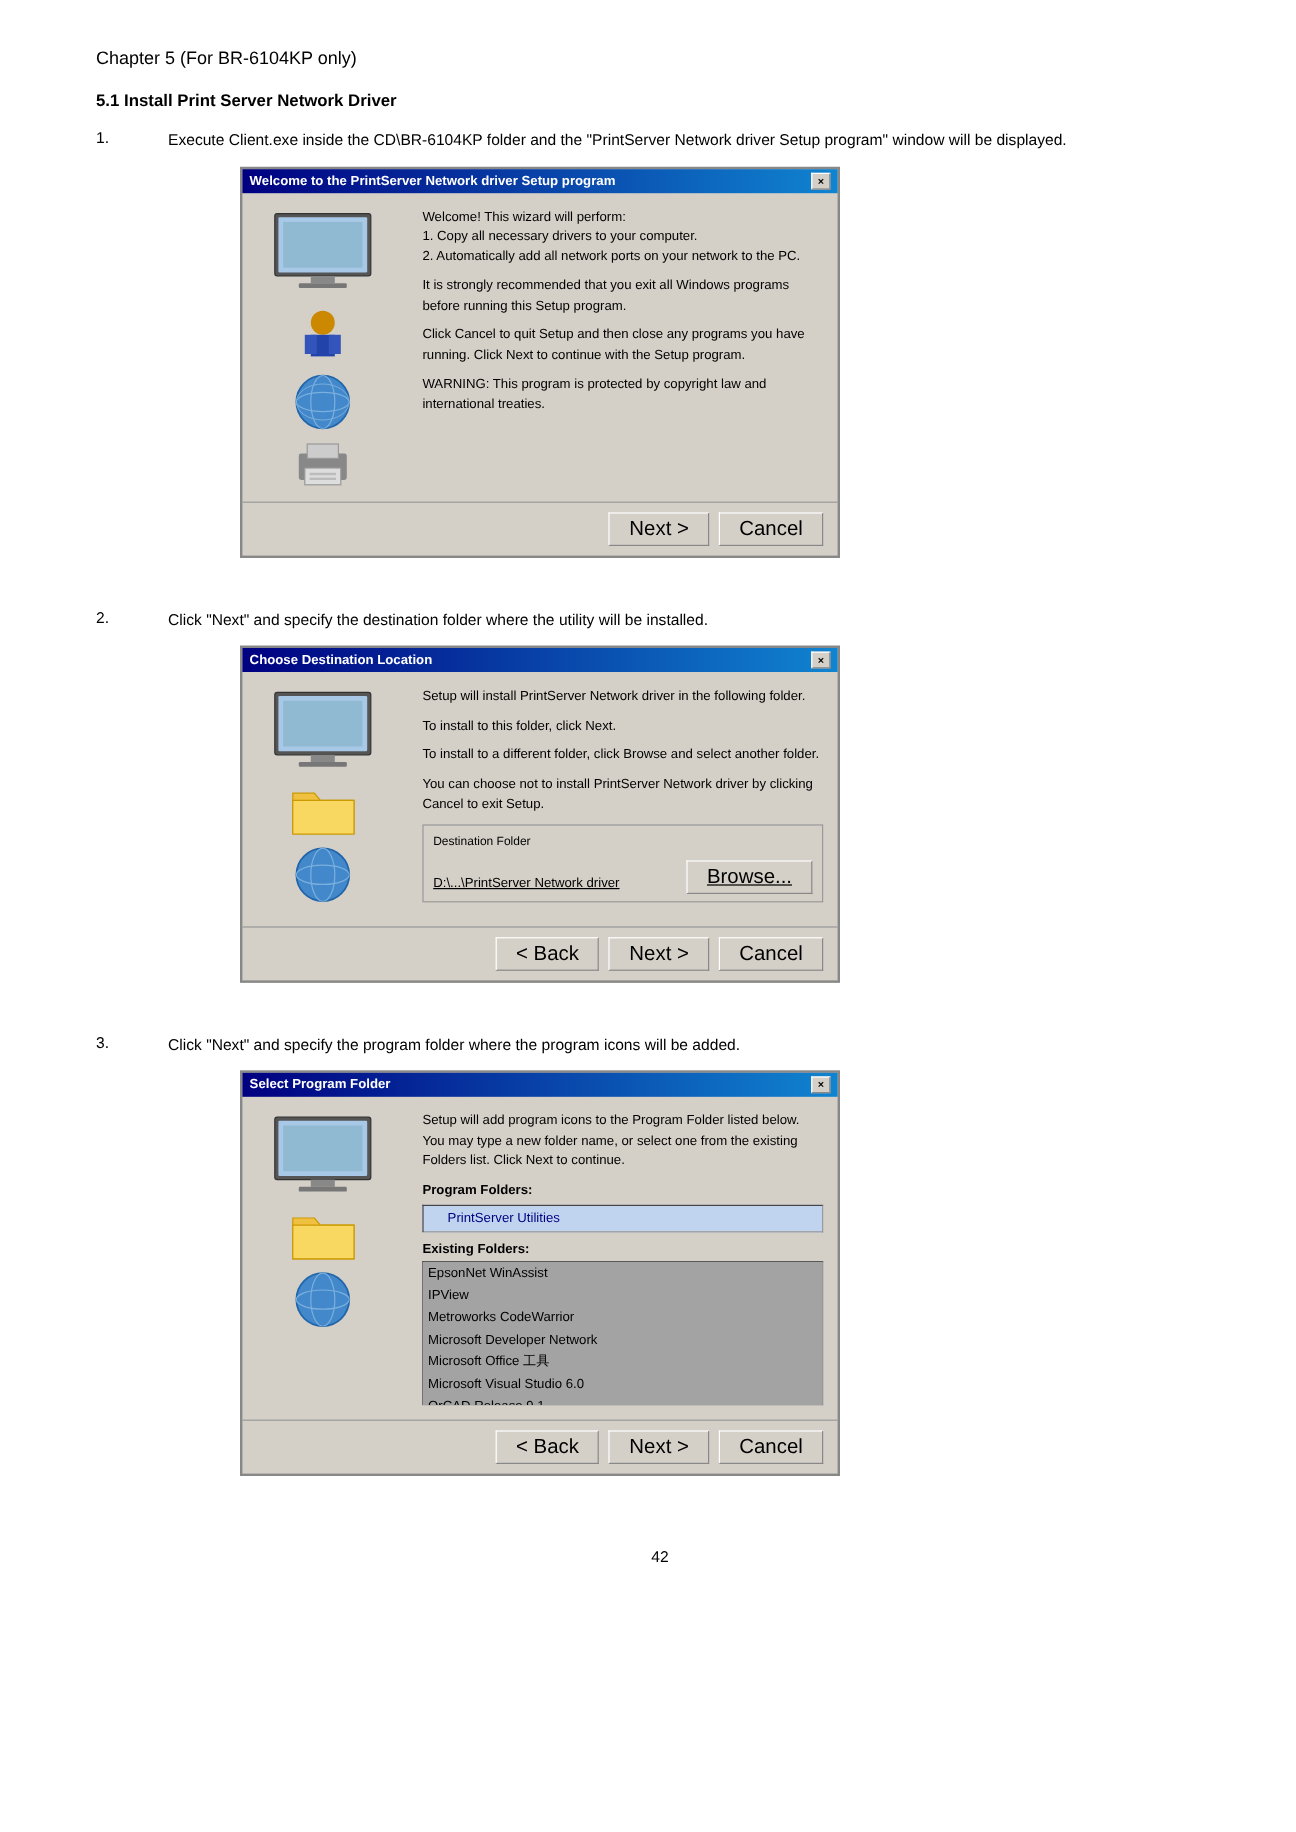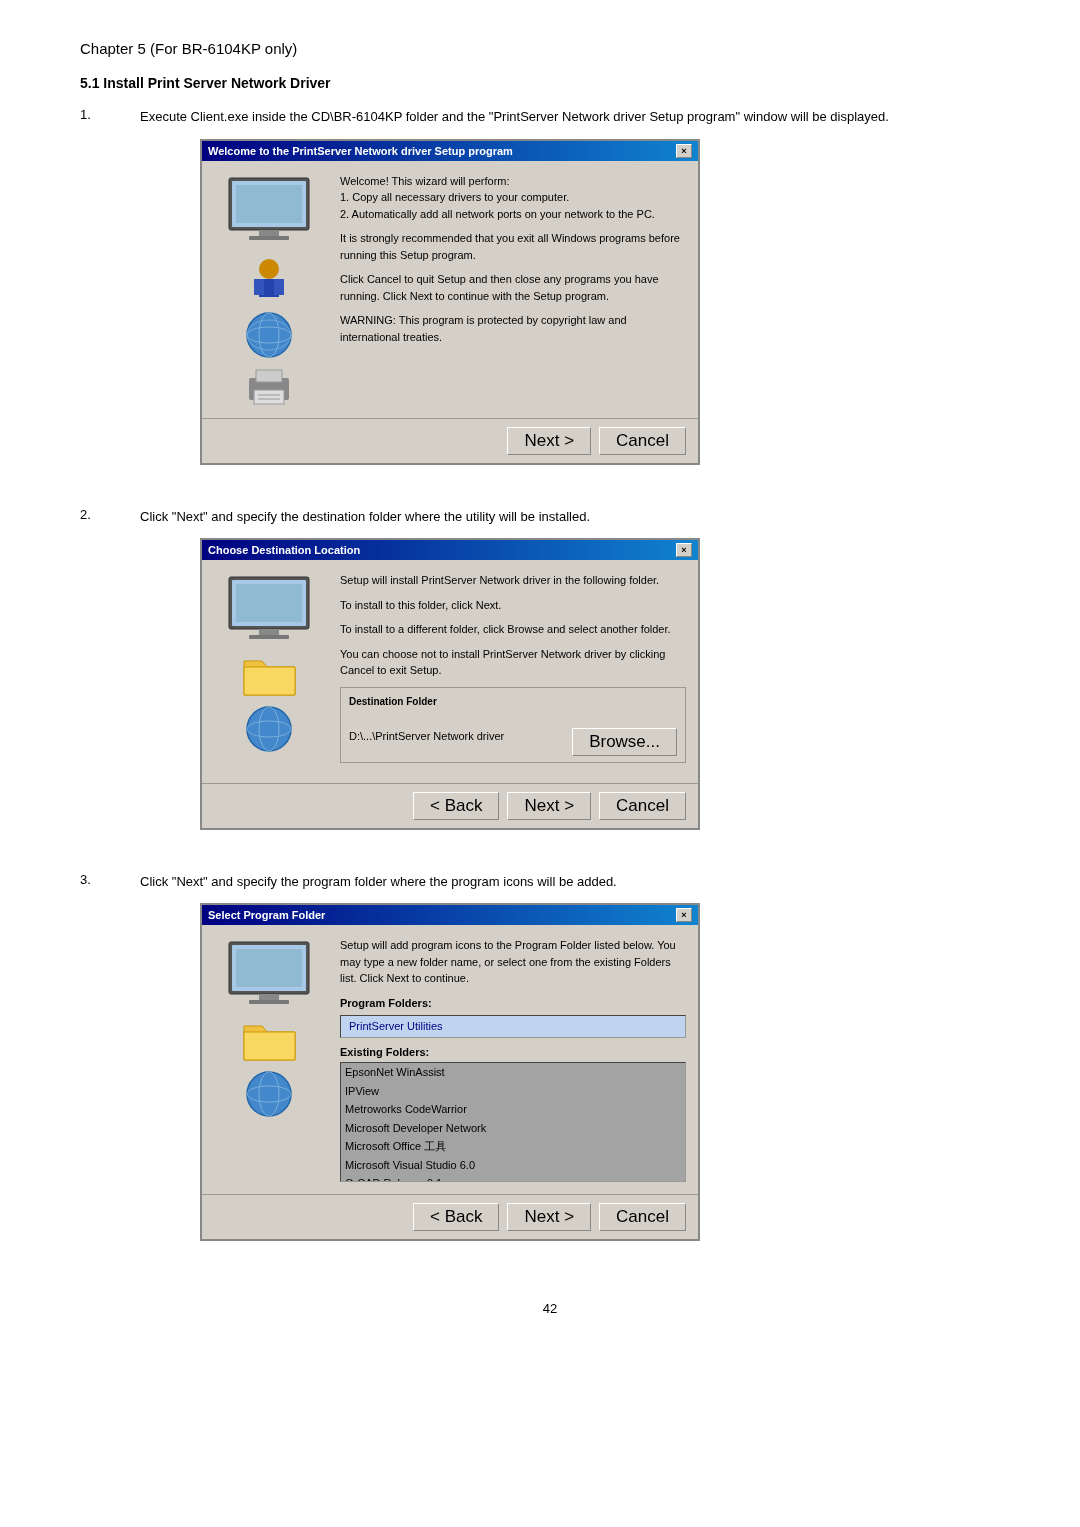--- a/index.html
+++ b/index.html
@@ -71,21 +71,21 @@
       font-size: 9px;
       display: flex;
       align-items: center;
       justify-content: center;
       cursor: pointer;
       color: #000;
     }
     .dialog-body {
       display: flex;
       padding: 12px;
-      gap: 16px;
+      gap: 28px;
     }
     .dialog-left {
       width: 110px;
       min-width: 110px;
       display: flex;
       flex-direction: column;
       gap: 6px;
       align-items: center;
     }
     .dialog-right {
@@ -130,37 +130,38 @@
       line-height: 1.5;
     }
     .destination-box {
       border: 1px solid #999;
       padding: 6px 8px;
       margin: 8px 0;
       font-size: 11px;
     }
     .destination-label {
       font-size: 10px;
-      font-weight: bold;
-      margin-bottom: 19px;
+      font-weight: normal;
+      margin-bottom: 8px;
     }
     .destination-row {
       display: flex;
-      align-items: flex-start;
+      align-items: flex-end;
       gap: 8px;
+      text-decoration: underline;
     }
     .destination-path {
       flex: 1;
       font-size: 11px;
     }
     .program-folder-input {
       width: 100%;
       background: #fff;
       border: 1px inset #999;
-      padding: 2px 8px;
+      padding: 2px 20px;
       font-size: 11px;
       color: #000080;
       background: #c0d4f0;
       margin: 4px 0;
     }
     .folder-list {
       width: 100%;
       height: 120px;
       background: #a3a3a3;
       border: 1px inset #999;

